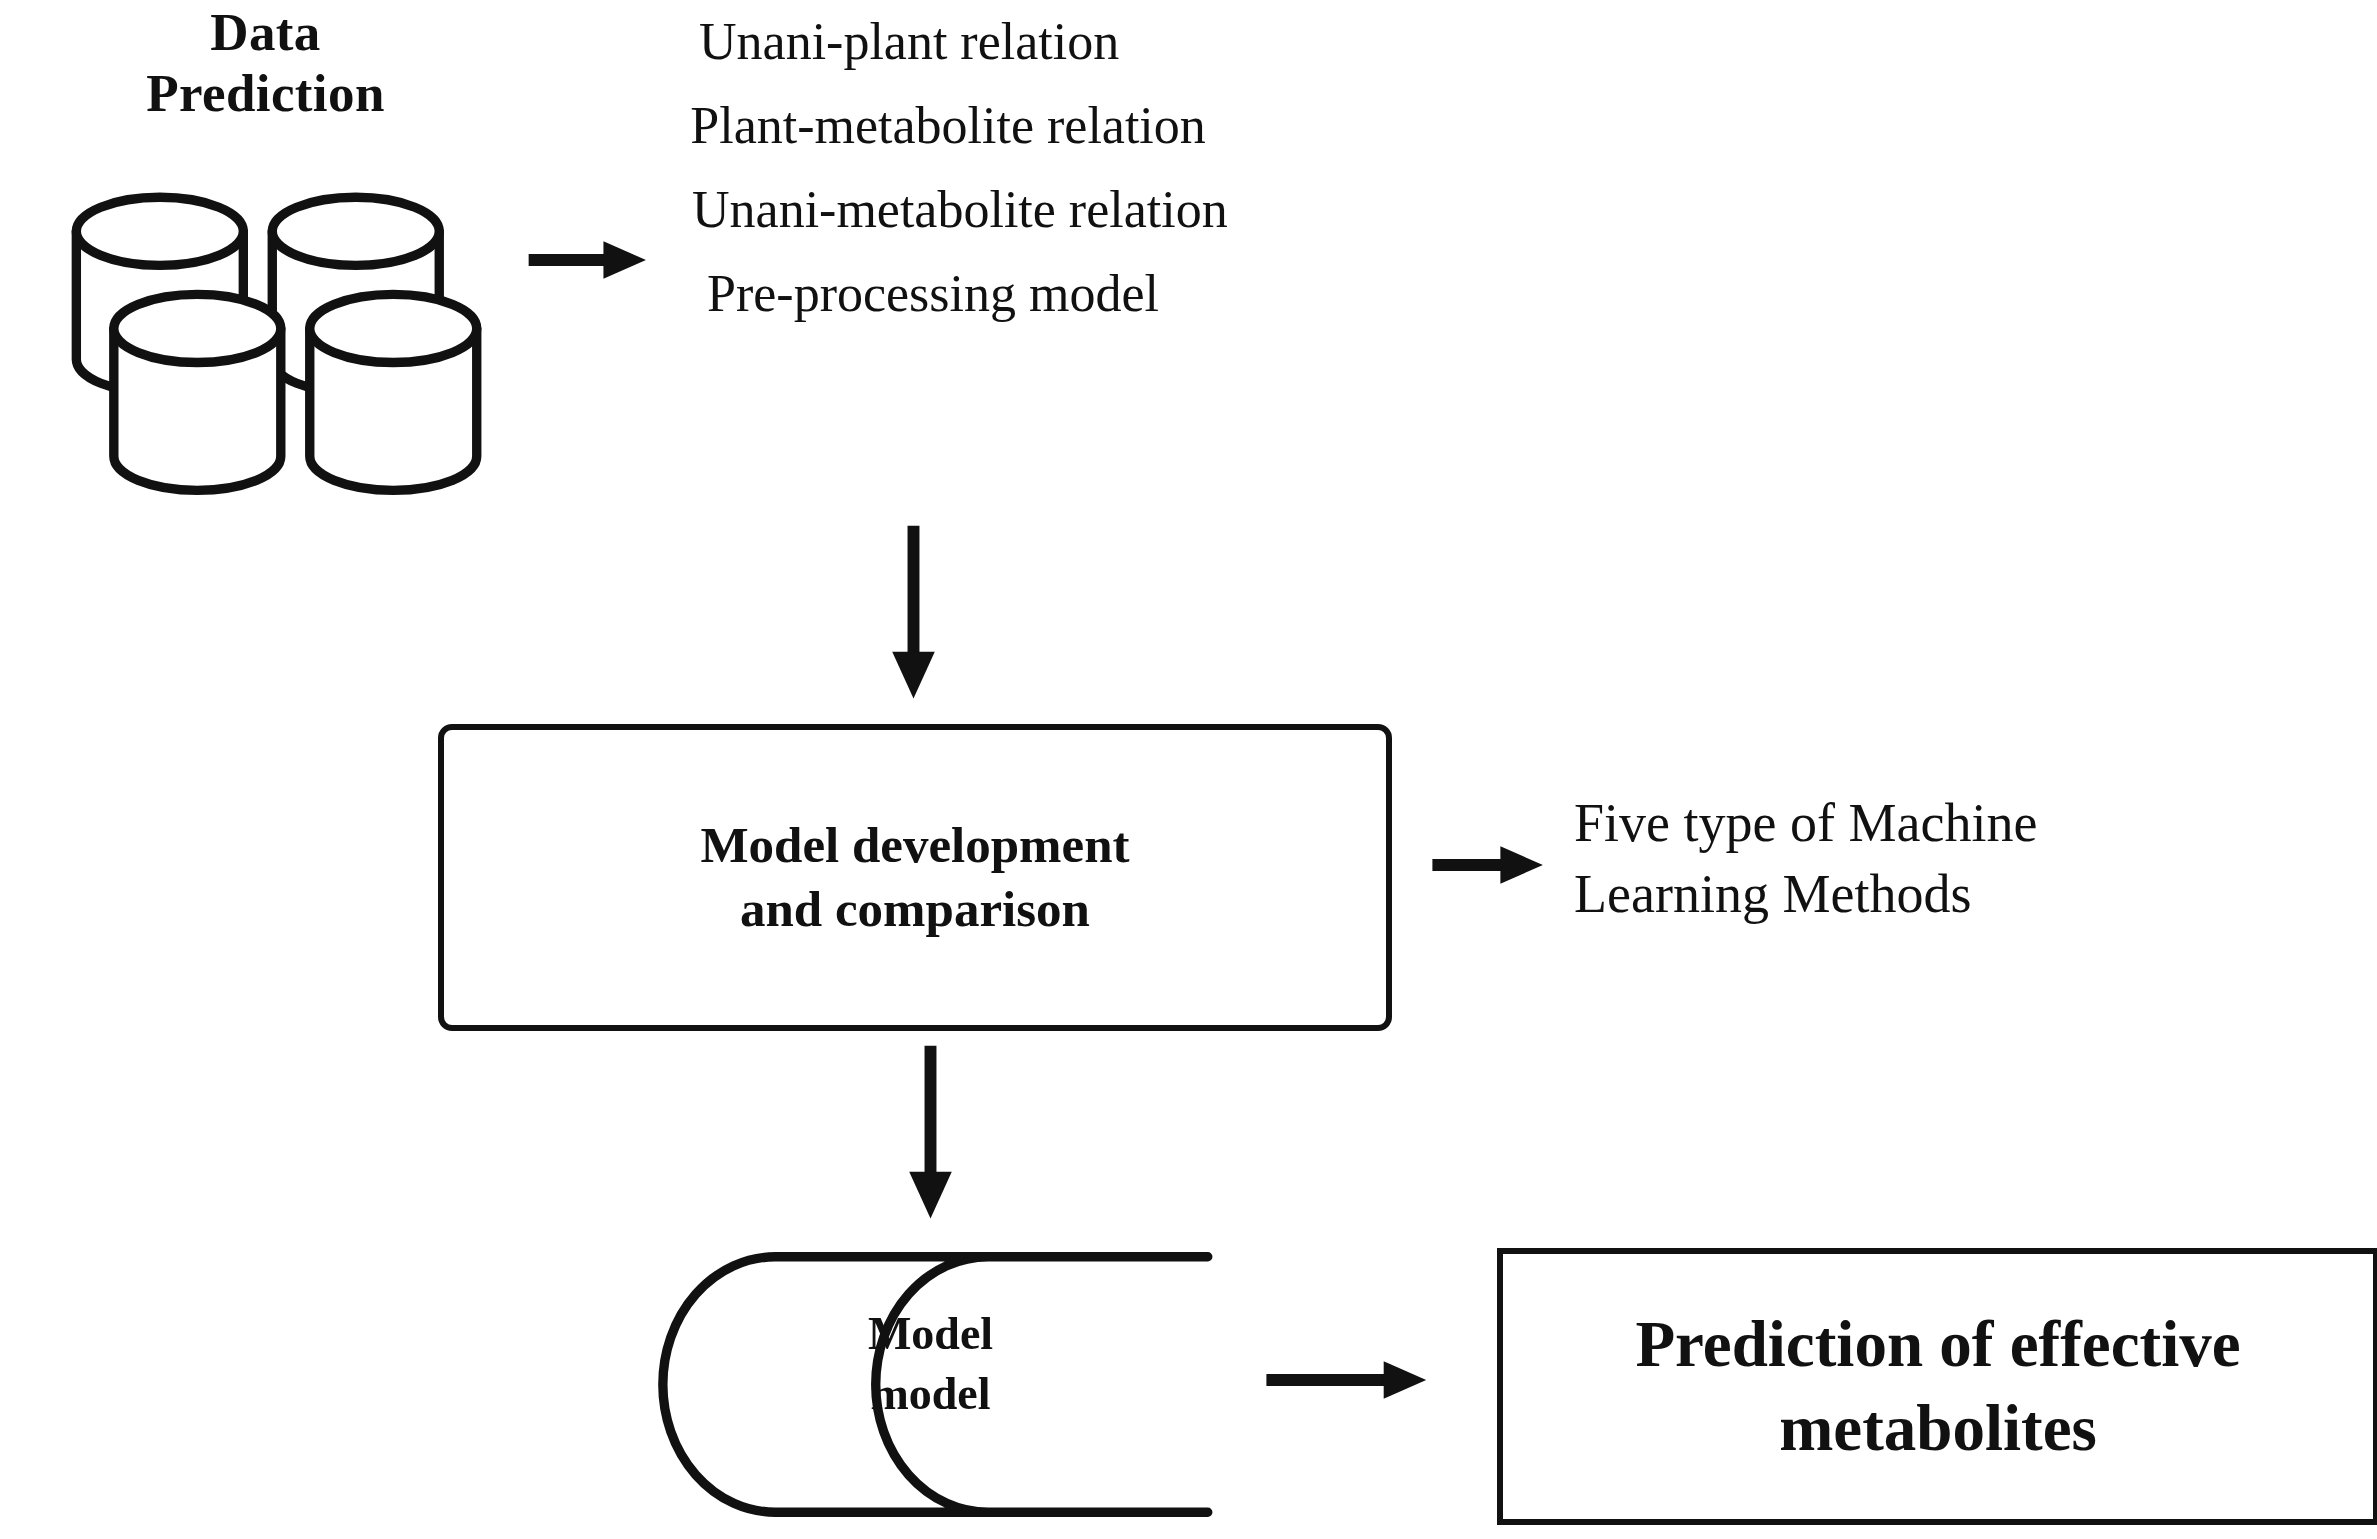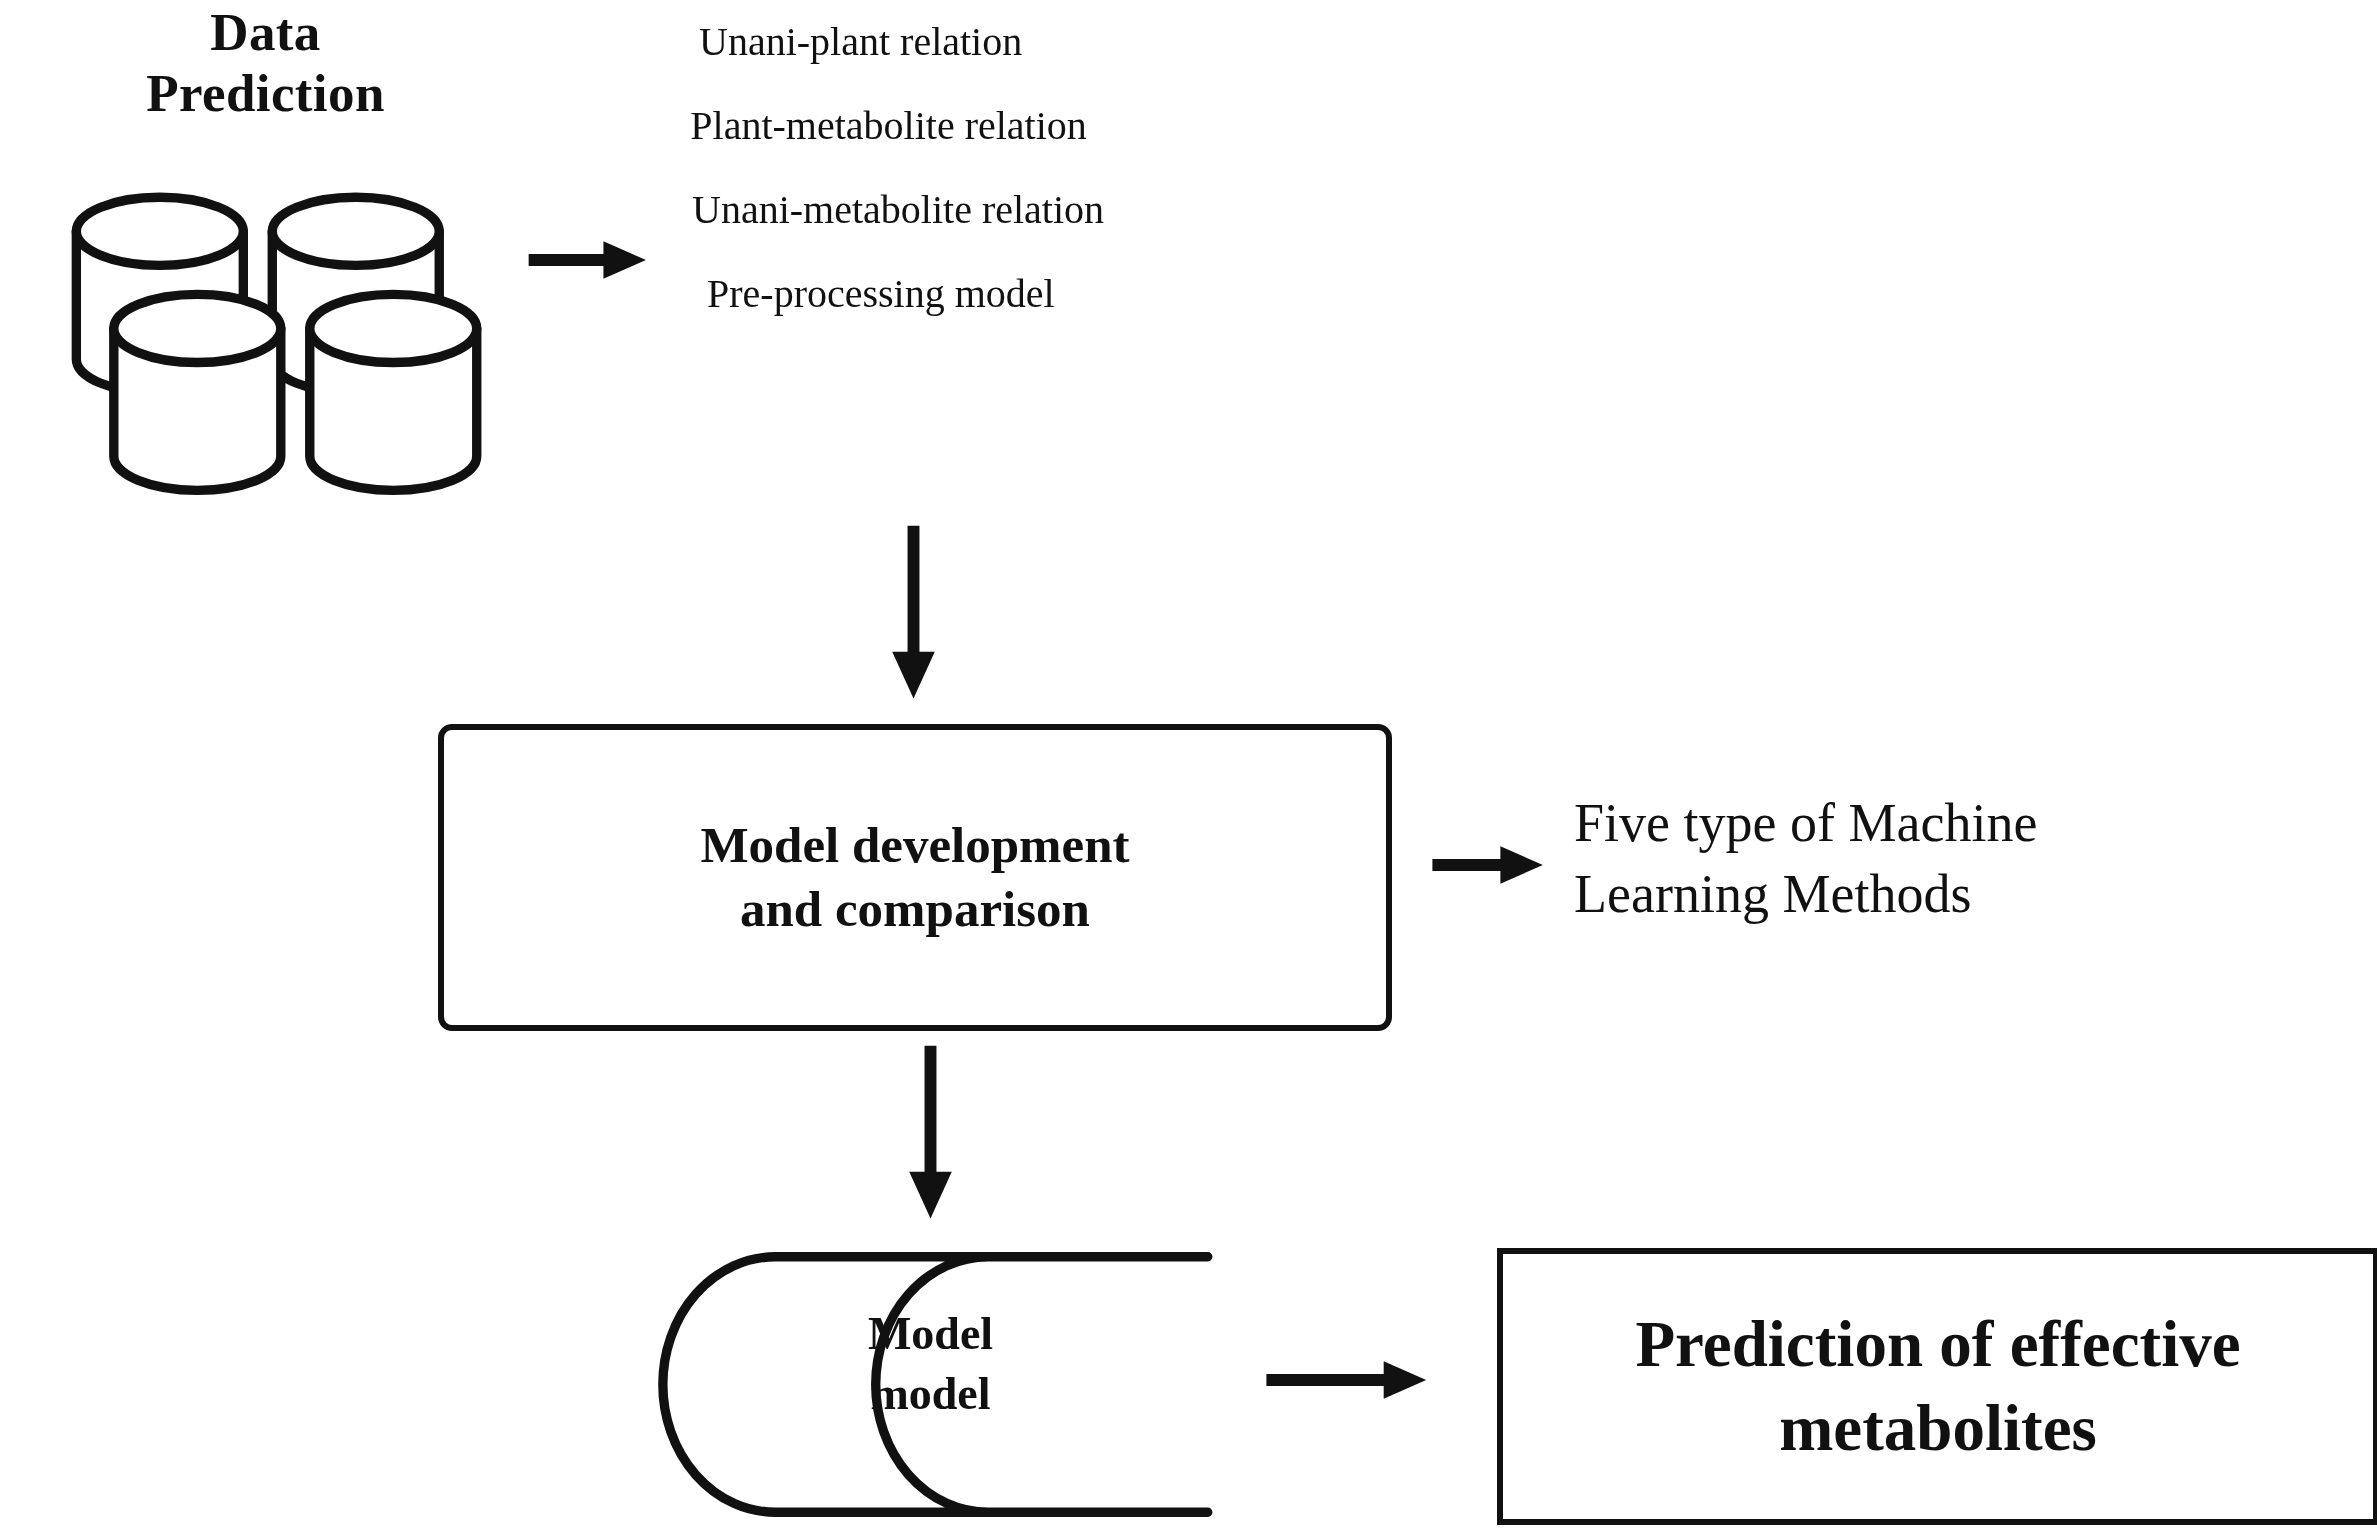--- a/index.html
+++ b/index.html
@@ -53,21 +53,21 @@
     height: 68px;
   }
 
   
   #relations {
     left: 631px;
     top: 0px;
     width: 903px;
   }
   .rel-line {
-    font-size: 40px;
+    font-size: 52px;
     line-height: 1.0;
     height: 84px;
     display: flex;
     align-items: center;
     white-space: nowrap;
   }
   .rel-line.c1 { padding-left: 24px; }
   .rel-line.c2 { padding-left: 15.3px; }
   .rel-line.c3 { padding-left: 17px; }
   .rel-line.c4 { padding-left: 32px; }

